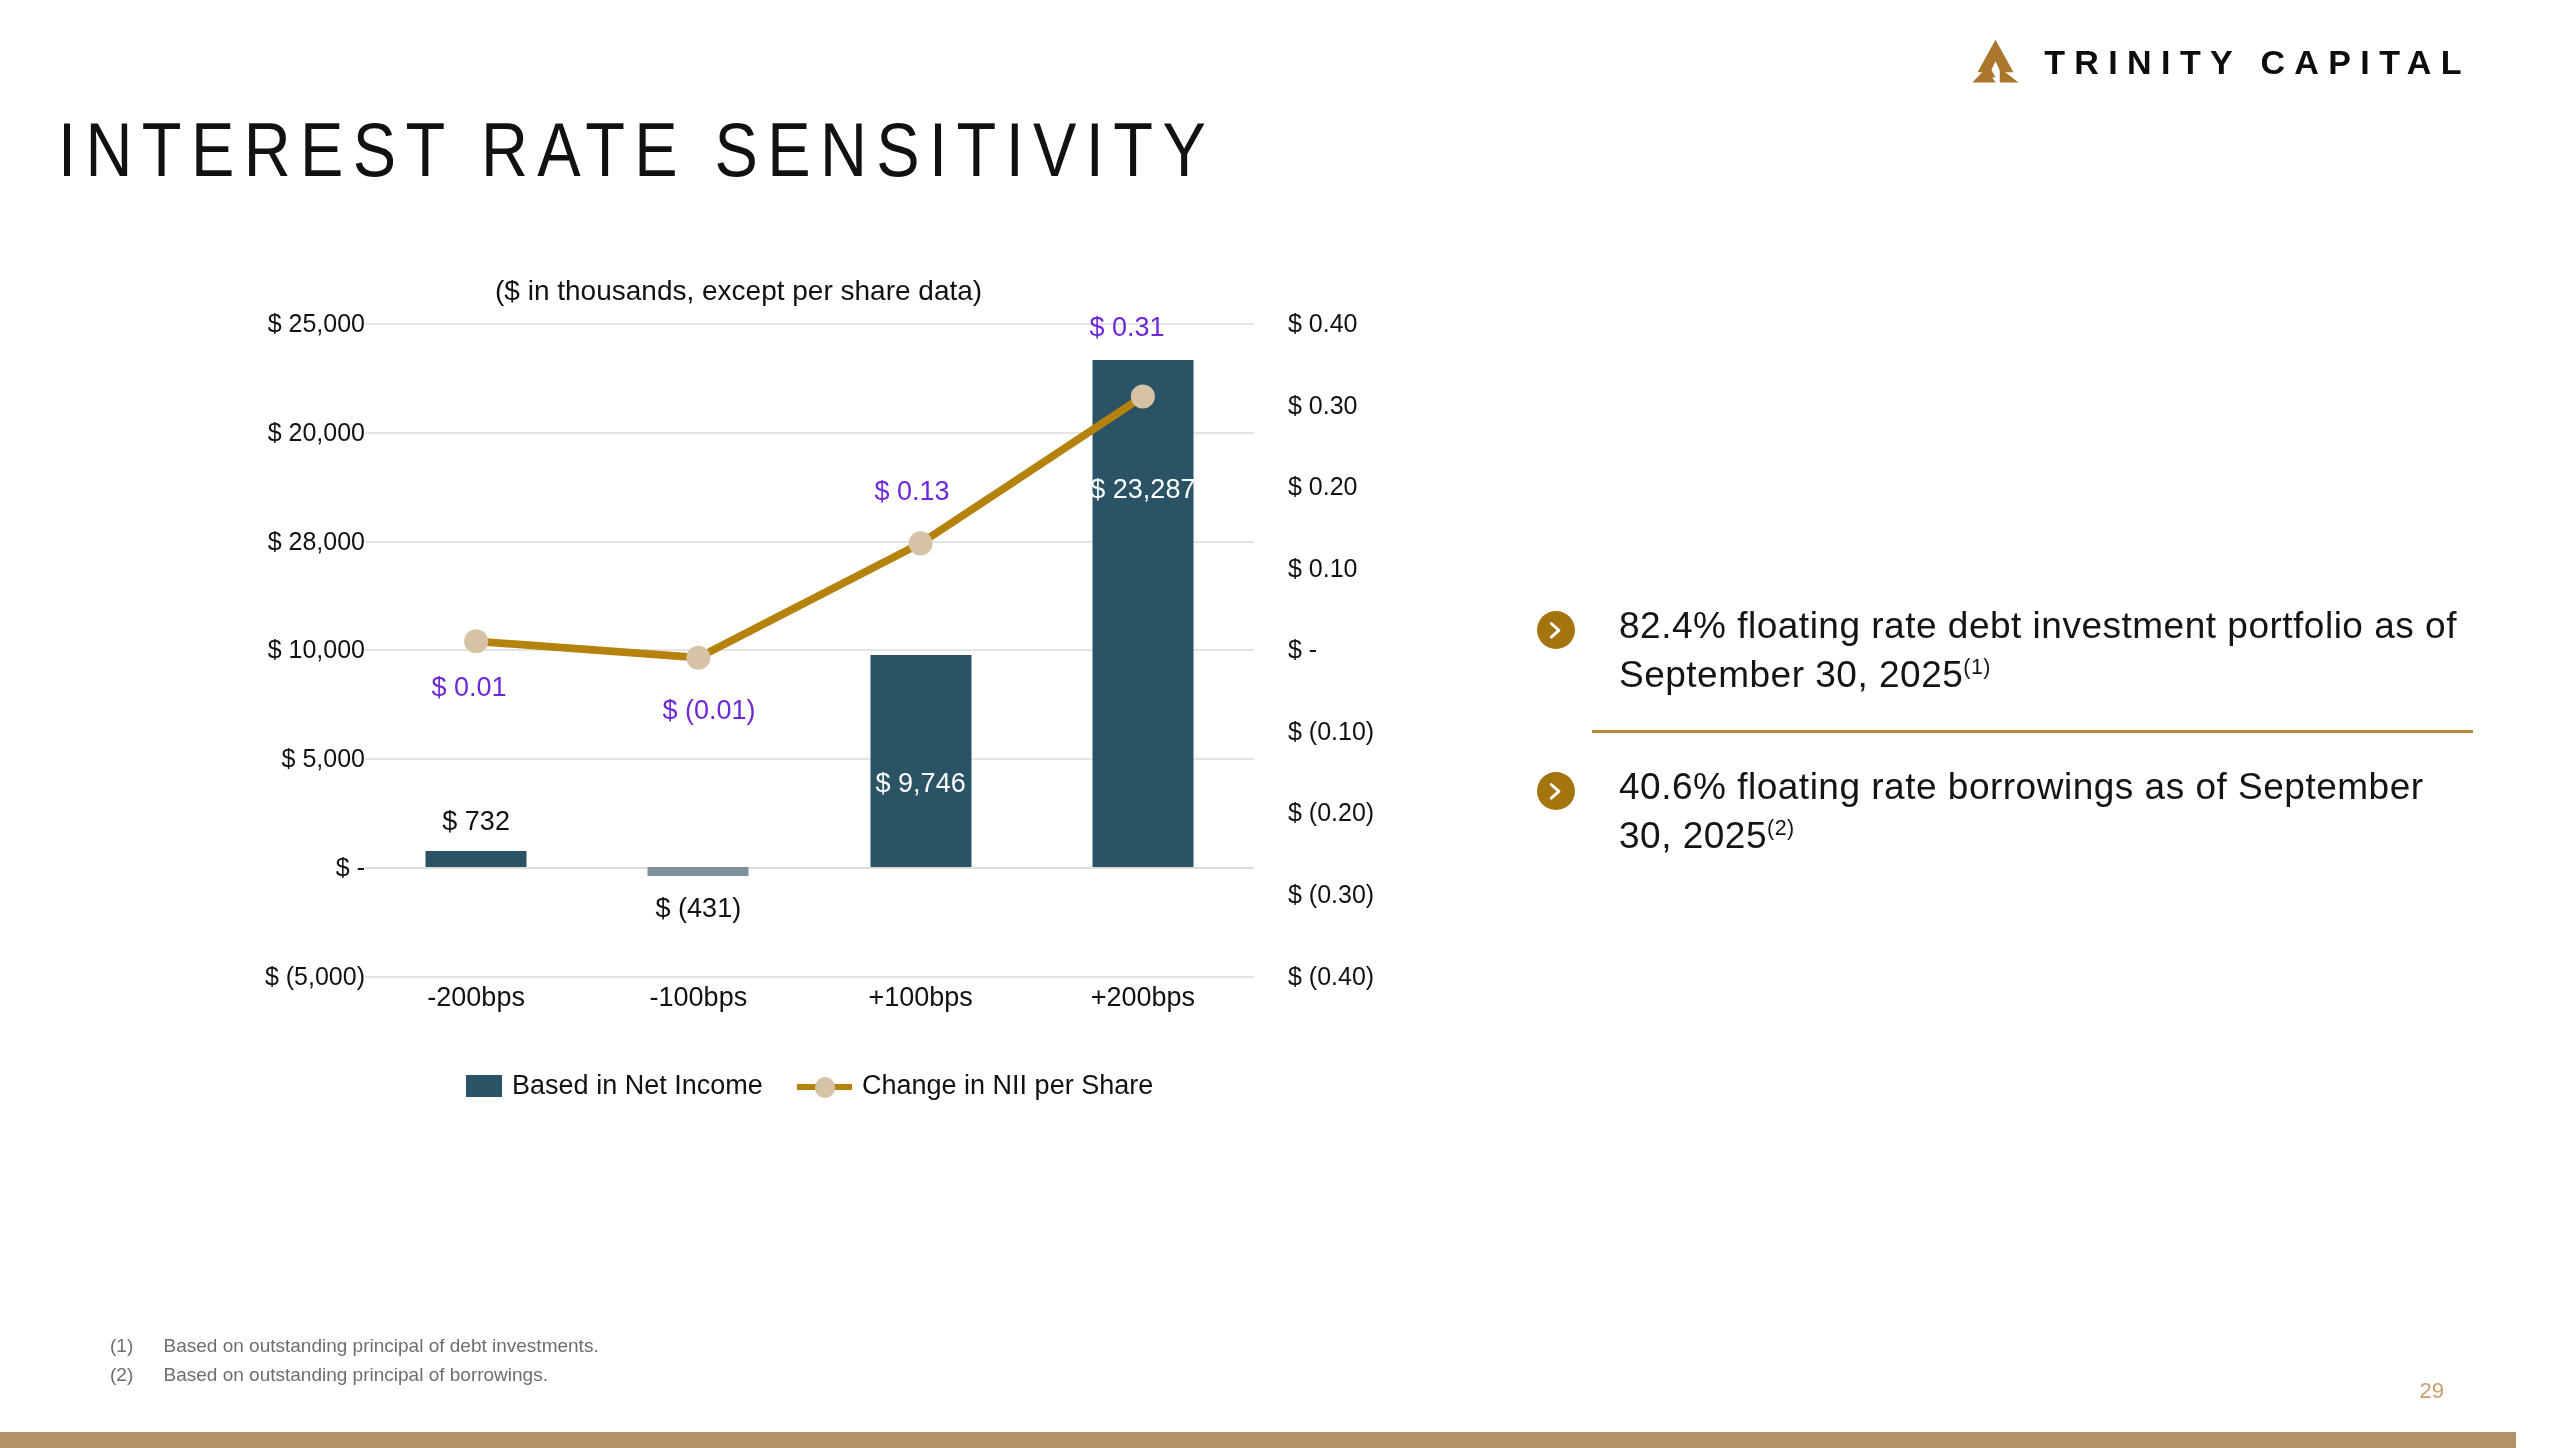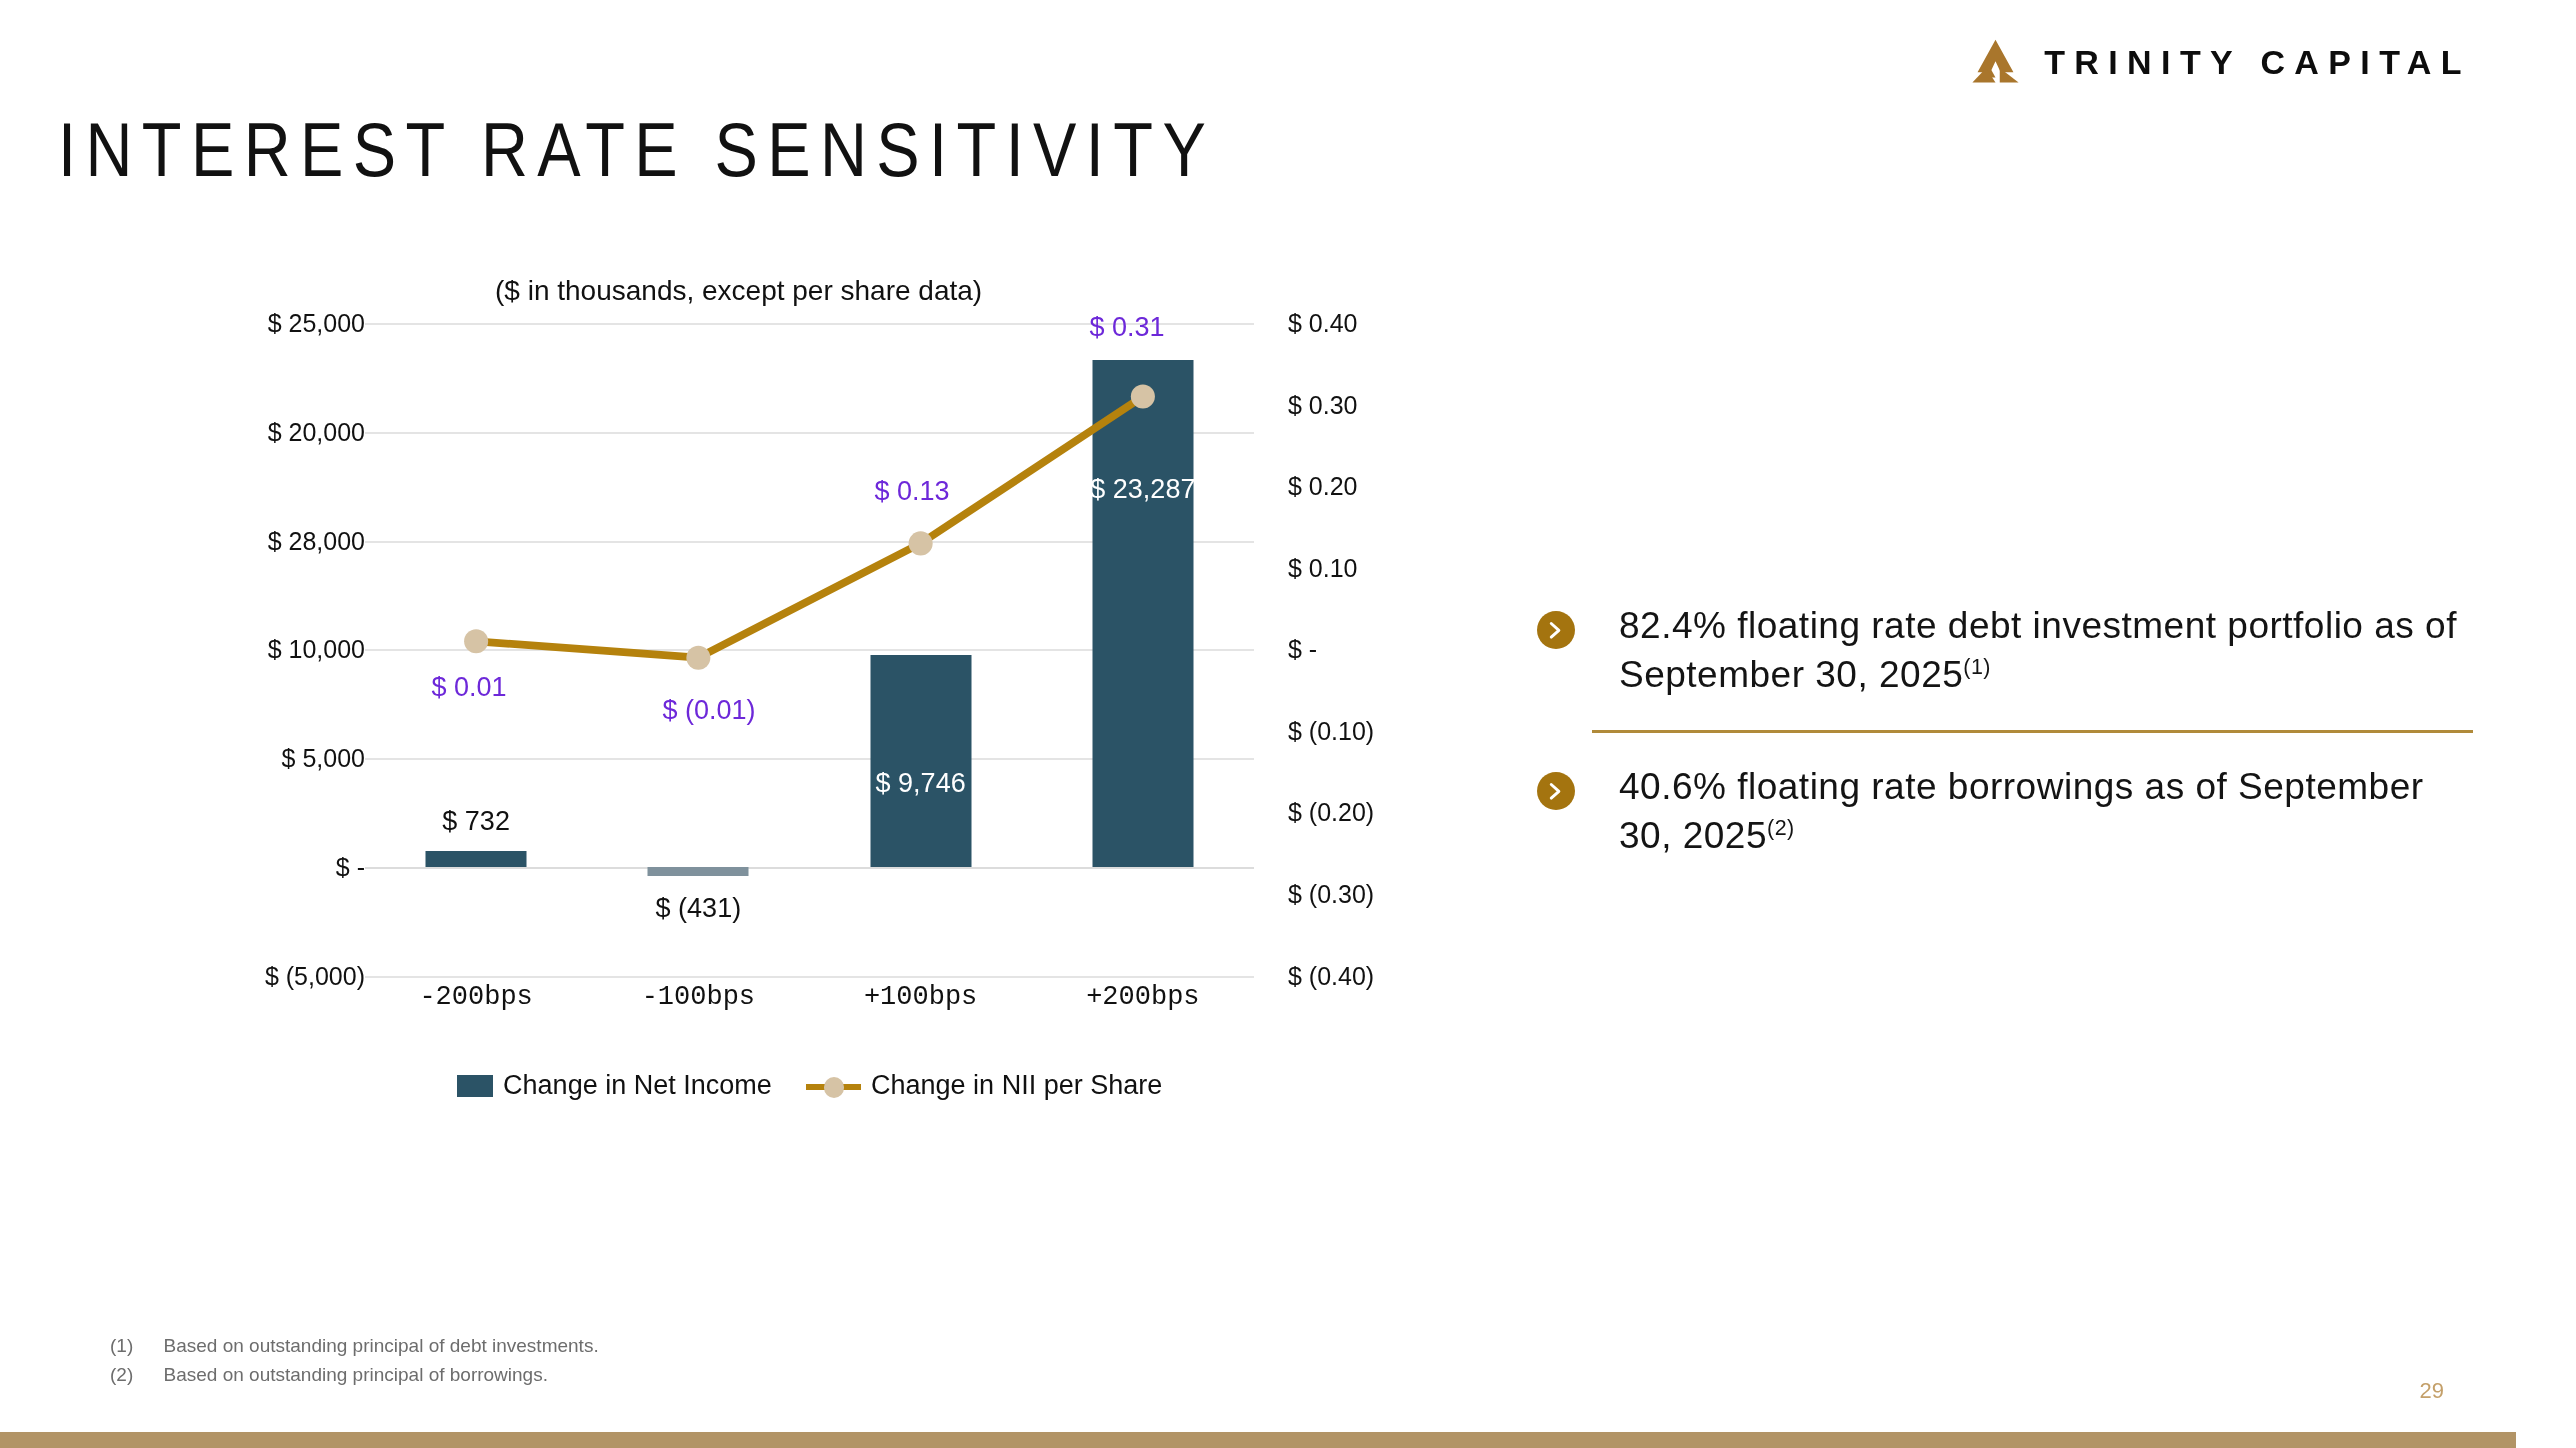--- a/index.html
+++ b/index.html
@@ -78,21 +78,20 @@
 
   .line-layer { position: absolute; left: 0; top: 0; width: 100%; height: 100%; overflow: visible; }
   .pt-label {
     position: absolute; font-size: 27px; color: #6d28d9; white-space: nowrap;
     transform: translateX(-50%);
   }
 
   .cat-axis {
     position: absolute; left: 365px; top: 659px; width: 889px;
     display: flex;
-    font-family: Liberation Mono, monospace;
   }
   .cat-label { flex: 1 1 0; text-align: center; font-size: 27px; color: #111; }
 
   .legend {
     position: absolute; left: 365px; top: 747px; width: 889px;
     display: flex; justify-content: center; align-items: center; gap: 34px;
   }
   .legend-item { display: flex; align-items: center; gap: 10.3px; }
   .legend-swatch { width: 36px; height: 22px; }
   .legend-line { position: relative; width: 55px; height: 8.6px; display: block; }
@@ -217,21 +216,21 @@
       <div class="cat-axis" id="cat-axis">
           <div class="cat-label">-200bps</div>
           <div class="cat-label">-100bps</div>
           <div class="cat-label">+100bps</div>
           <div class="cat-label">+200bps</div>
         </div>
 
       <div class="legend" id="legend">
           <div class="legend-item">
             <span class="legend-swatch" style="background: rgb(43, 83, 102);"></span>
-            <span class="legend-text">Change in Net Income</span>
+            <span class="legend-text">Based in Net Income</span>
           </div>
           <div class="legend-item">
             <span class="legend-line">
               <i></i>
               <b></b>
             </span>
             <span class="legend-text">Change in NII per Share</span>
           </div>
         </div>
     </div>

